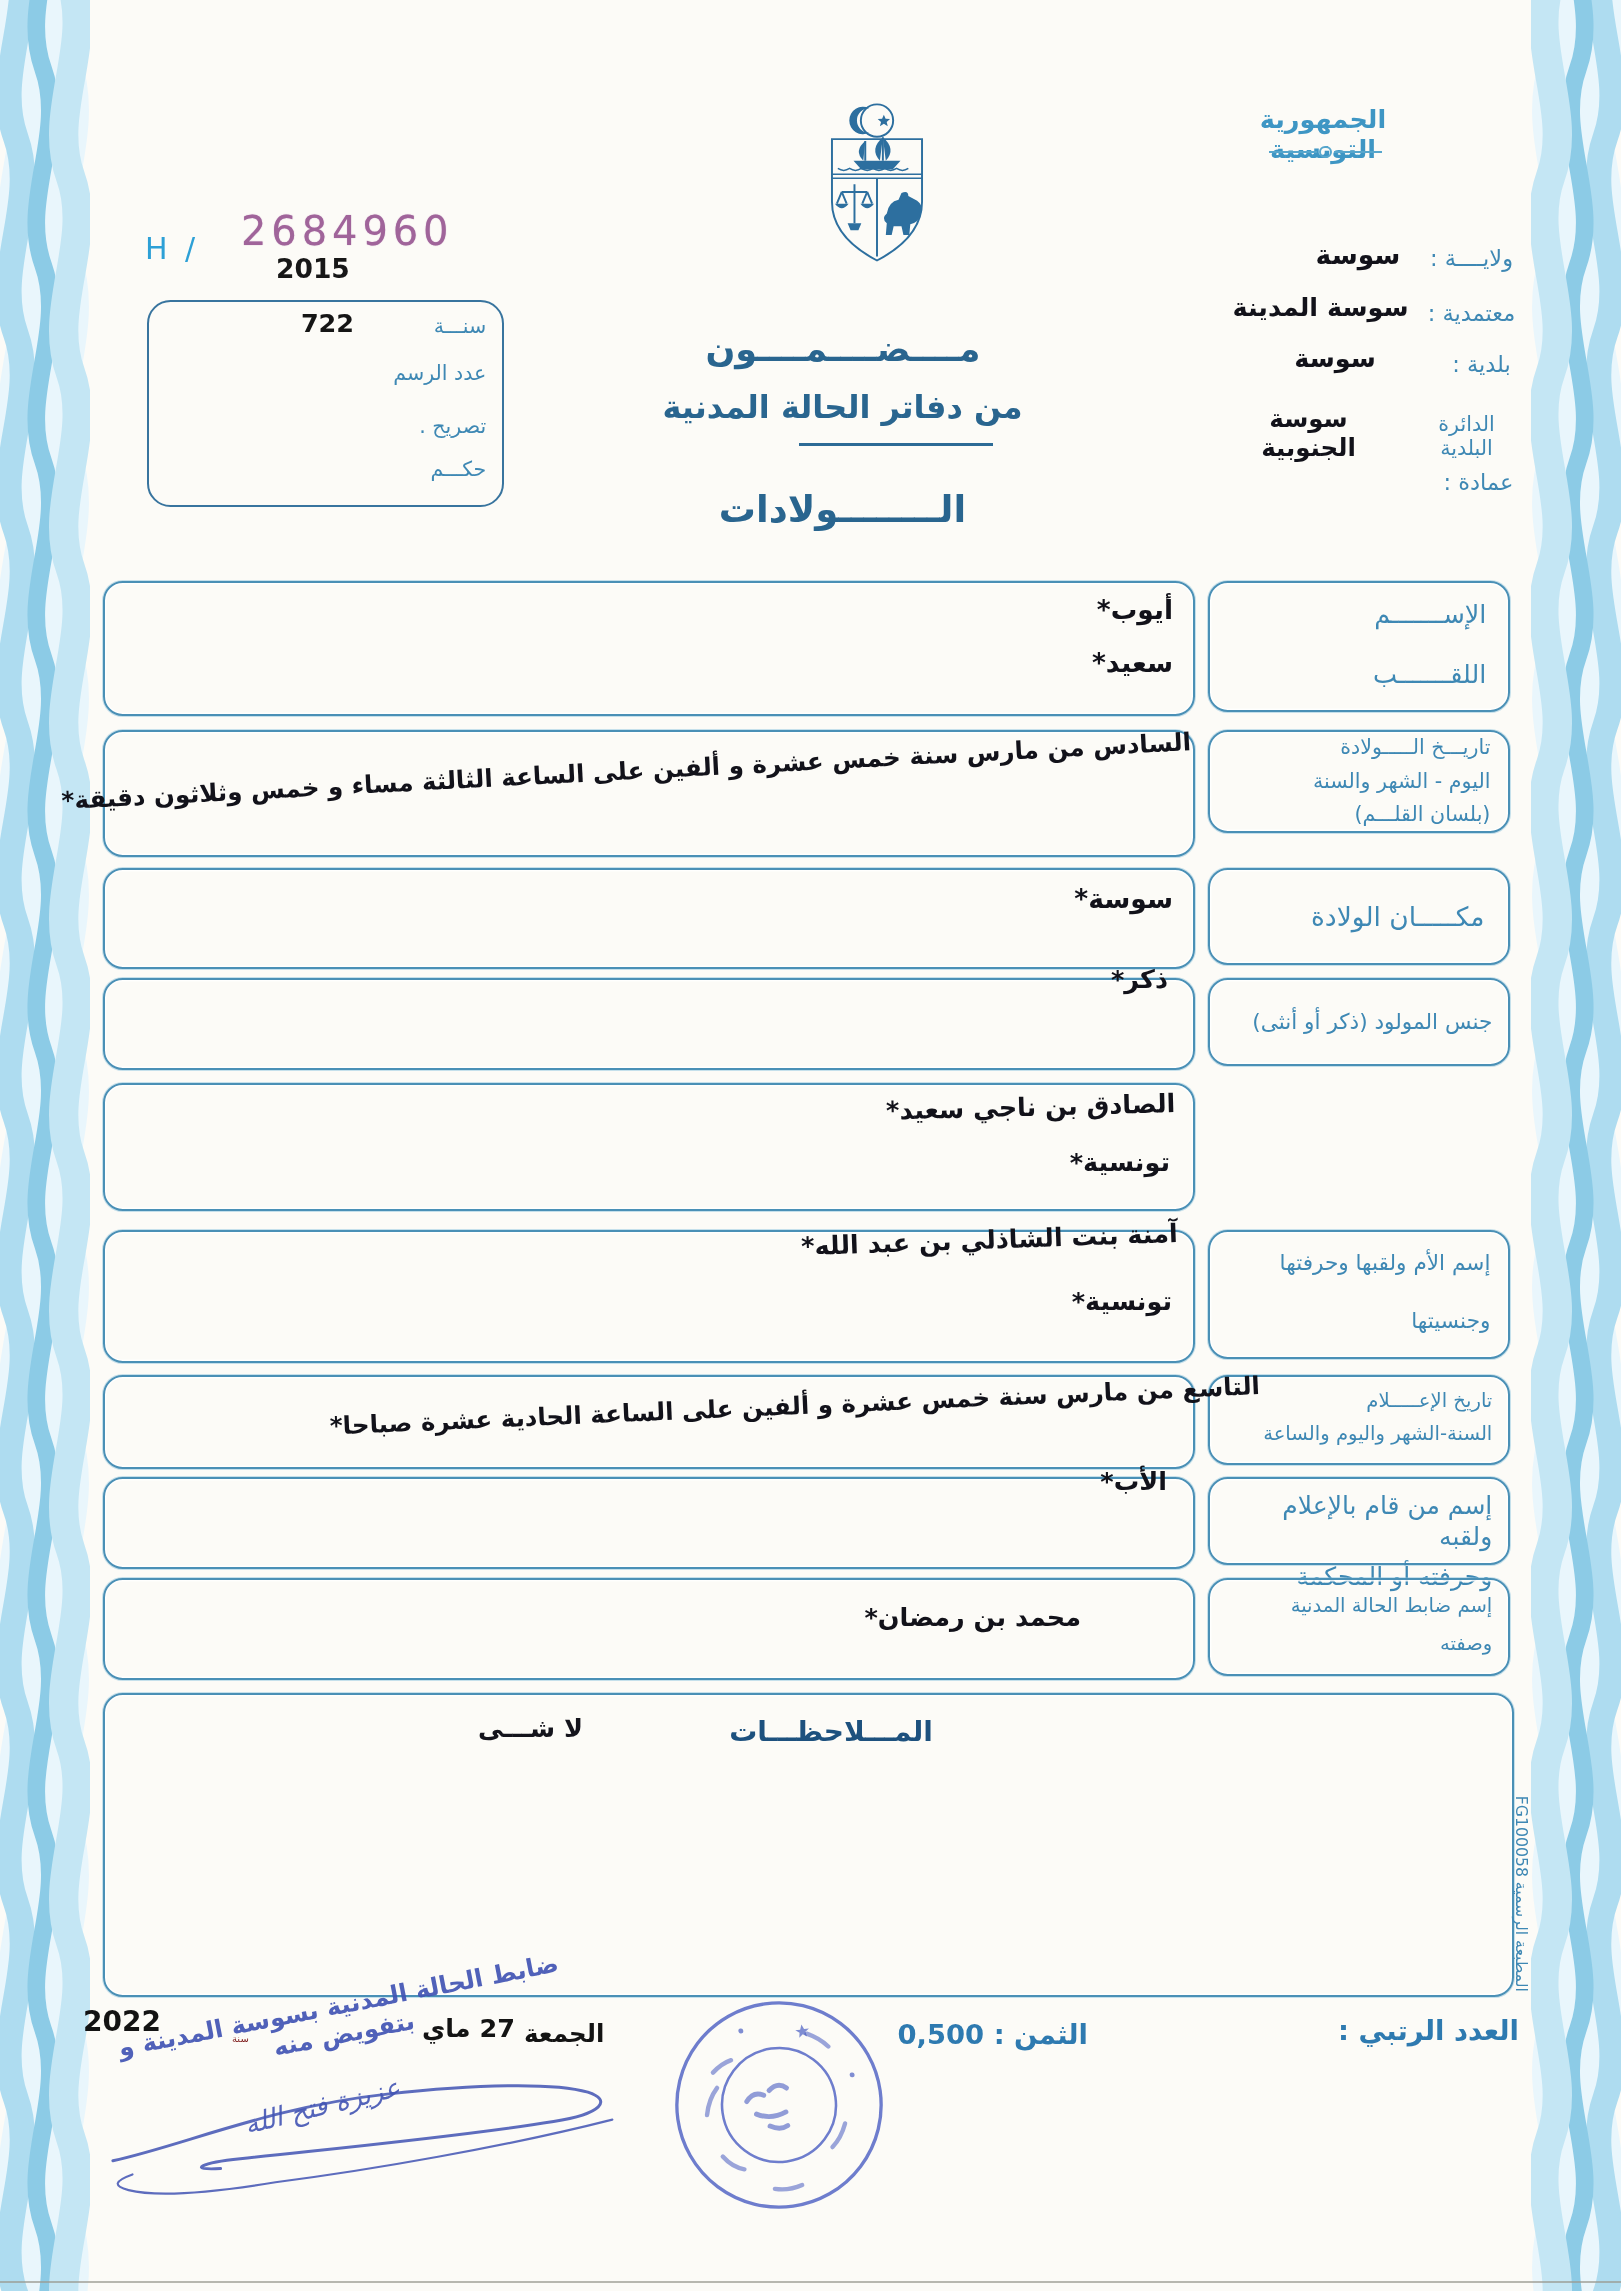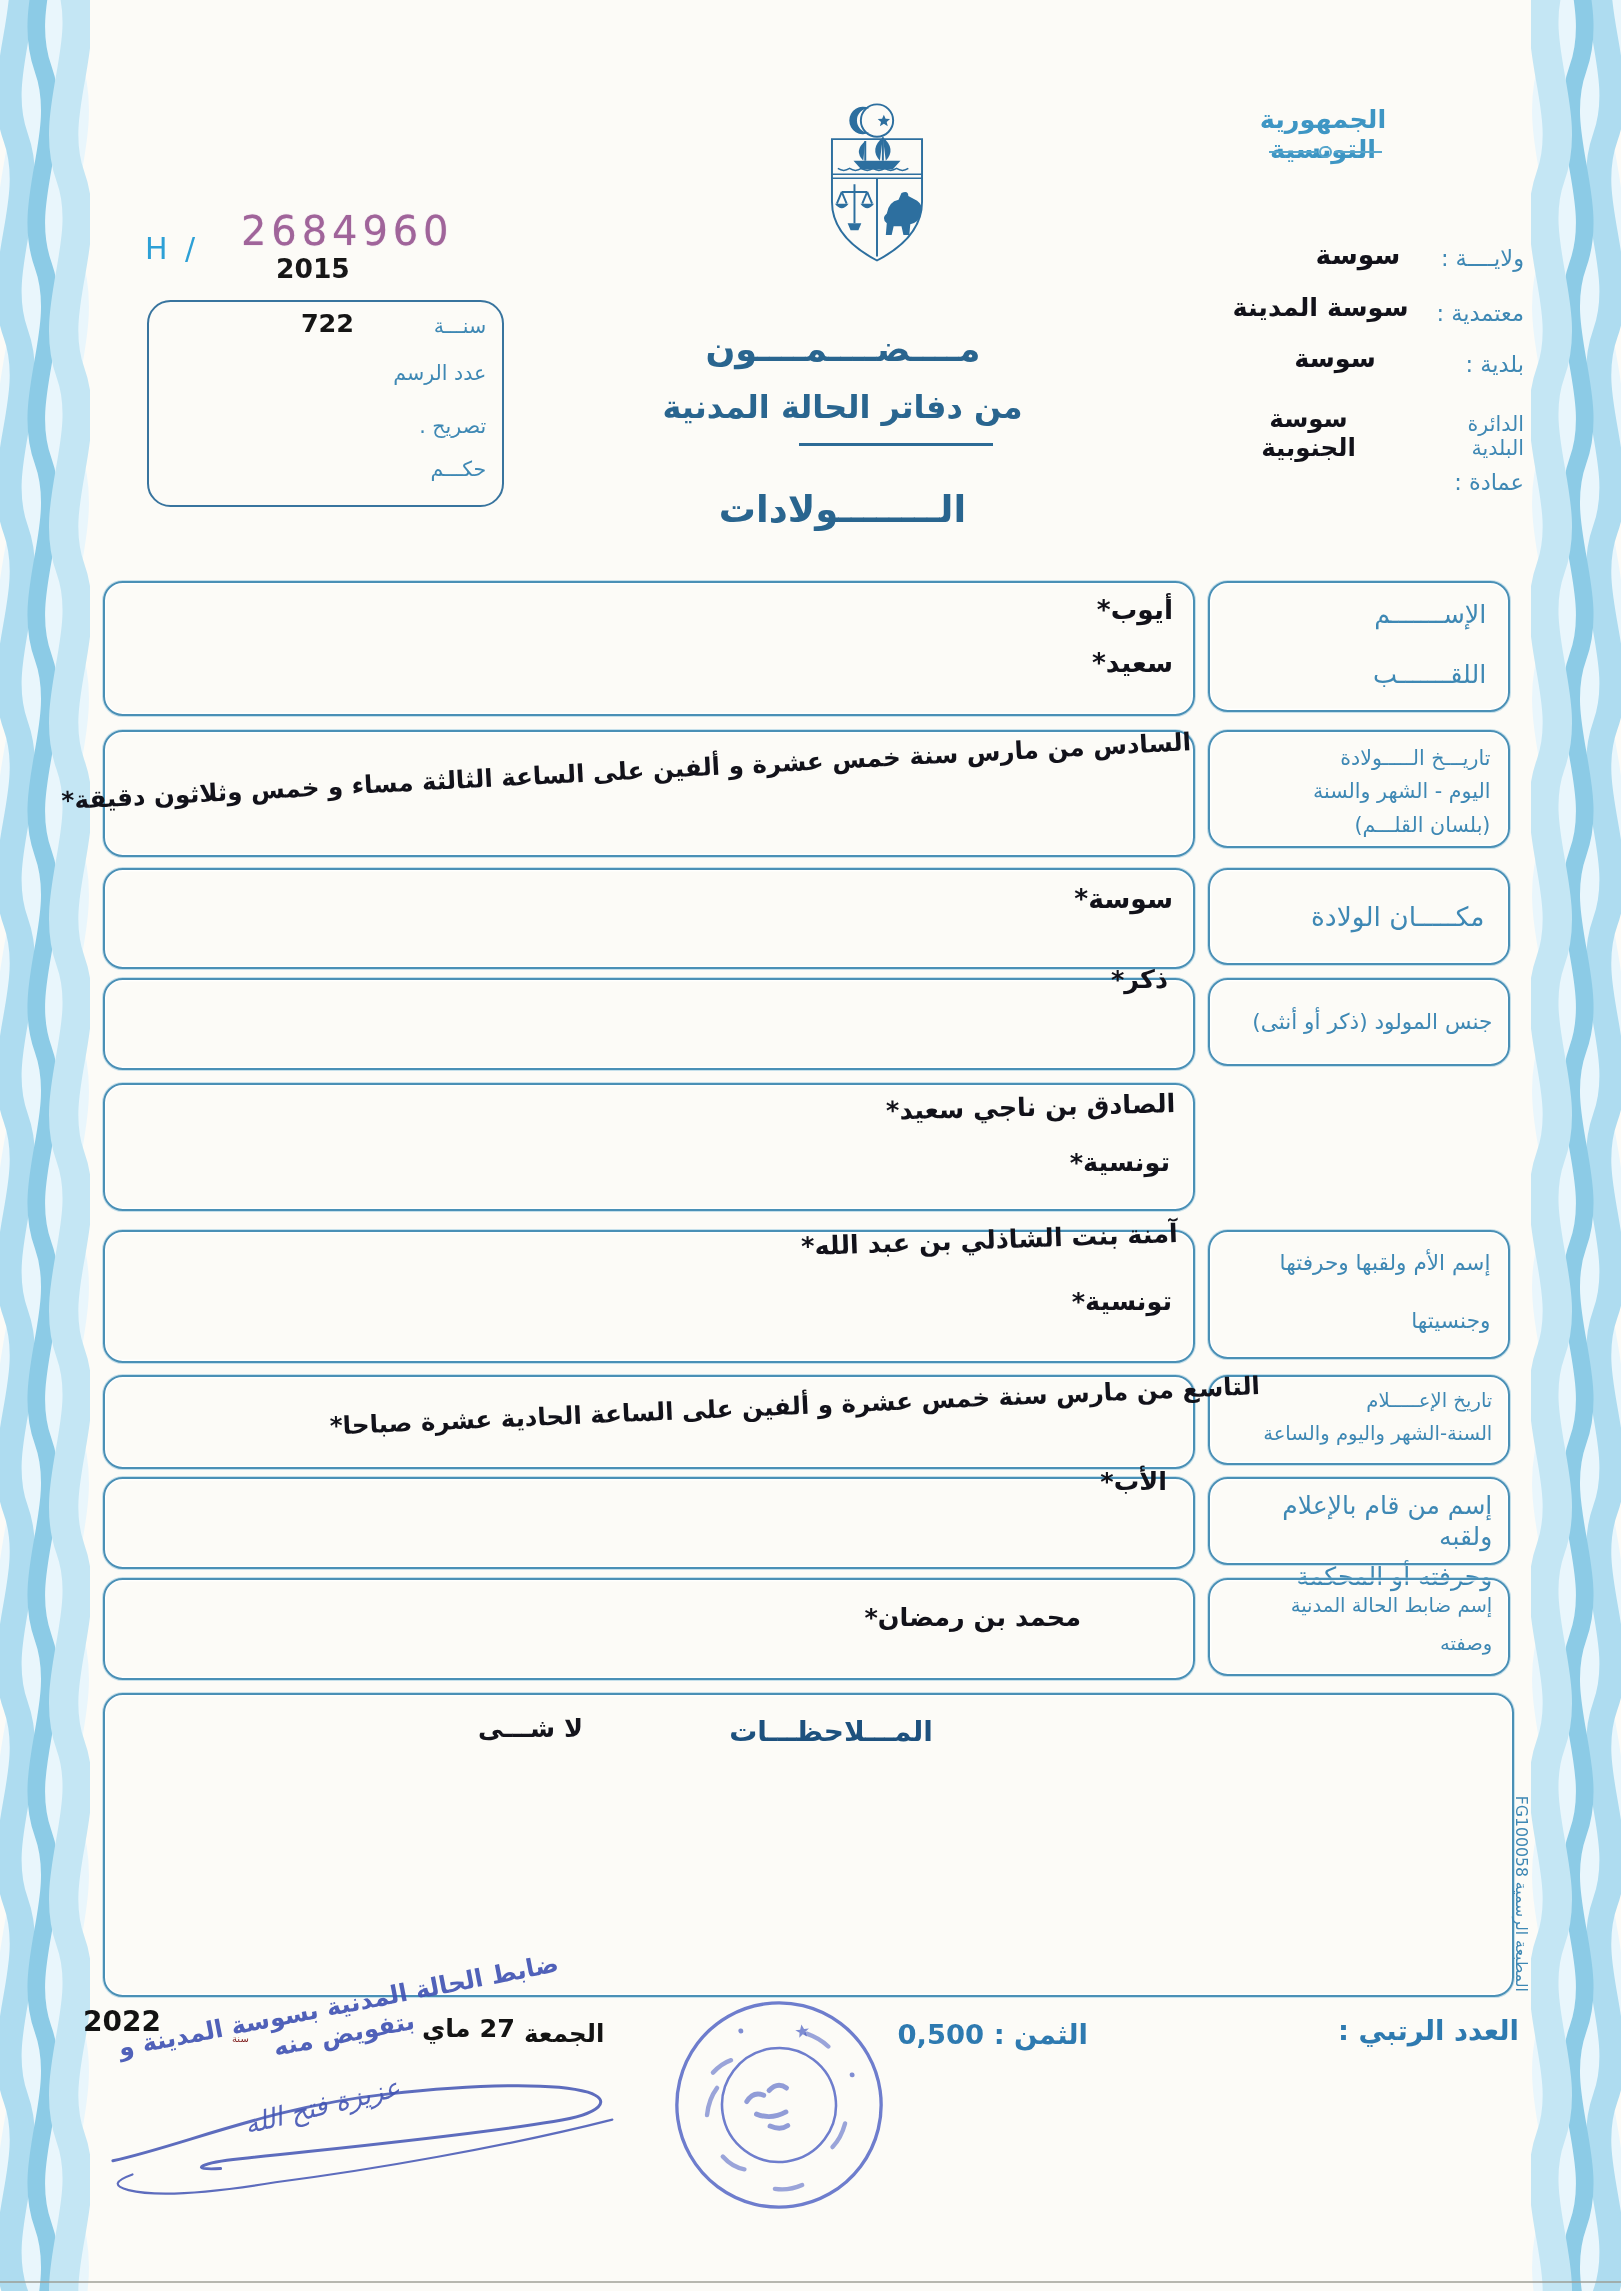--- a/index.html
+++ b/index.html
@@ -29,42 +29,42 @@
   .ref-year-label{right:15.7px;top:11.8px;}
   .ref-year-value{left:147px;top:5.9px;width:63px;text-align:center;font-size:25.5px;font-weight:700;color:#151515;}
   .ref-record{right:15.7px;top:59px;}
   .ref-declaration{right:15.7px;top:112px;}
   .ref-judgment{right:15.7px;top:155px;}
   .title1{left:686px;top:329px;width:314px;text-align:center;font-size:35px;font-weight:700;color:#29658f;direction:rtl;}
   .title2{left:627px;top:388px;width:431px;text-align:center;font-size:32px;font-weight:700;color:#29658f;direction:rtl;}
   .title-underline{left:799px;top:443px;width:194px;height:2.9px;background:#2d6b96;}
   .title3{left:676px;top:488px;width:333px;text-align:center;font-size:37px;font-weight:700;color:#29658f;direction:rtl;}
   
-  .rlabel{color:#3e88b4;font-size:22.5px;direction:rtl;text-align:right;}
+  .rlabel{color:#3e88b4;font-size:22.5px;direction:rtl;text-align:center;}
   .rvalue{font-weight:700;color:#12121a;direction:rtl;text-align:center;}
   .wilaya-label{left:1419px;top:245px;width:105px;}
   .wilaya-value{left:1304px;top:239px;width:108px;font-size:26.5px;}
   .delegation-label{left:1419px;top:300px;width:105px;}
   .delegation-value{left:1230px;top:292px;width:181px;font-size:25.5px;}
   .municipality-label{left:1439px;top:351px;width:85px;}
   .municipality-value{left:1286px;top:343px;width:98px;font-size:25.5px;}
   .district-label{left:1409px;top:412px;width:115px;font-size:20.6px;}
   .district-value{left:1230px;top:404px;width:157px;font-size:24.5px;}
   .omda-label{left:1433px;top:469px;width:91px;}
   
   .vbox{position:absolute;left:103px;width:1088px;border:2.9px solid #4a90b6;border-radius:19.6px;
     box-shadow:0 0 0 1px rgba(130,190,220,.45), inset 0 0 0 1.5px rgba(255,255,255,.85);}
   .lbox{position:absolute;left:1208px;width:302px;border:2.9px solid #4a90b6;border-radius:19.6px;
     box-shadow:0 0 0 1px rgba(130,190,220,.45), inset 0 0 0 1.5px rgba(255,255,255,.85);
     display:flex;flex-direction:column;direction:rtl;text-align:right;color:#3e88b4;box-sizing:border-box;}
   .lbox div{line-height:1.25;}
   .val{position:absolute;direction:rtl;font-weight:700;color:#12121a;white-space:nowrap;}
   
   .r1v{top:581px;height:131px;} .r1l{top:581px;height:131px;padding:15.7px 21.6px 19.6px;justify-content:space-between;font-size:25.5px;}
-  .r2v{top:730px;height:123px;} .r2l{top:730px;height:118px;padding:13.7px 17.6px;gap:7.8px;font-size:20.6px;}
+  .r2v{top:730px;height:123px;} .r2l{top:730px;height:103px;padding:13.7px 17.6px;gap:7.8px;font-size:20.6px;justify-content:center;}
   .r3v{top:868px;height:97px;}  .r3l{top:868px;height:97px;padding:0 23.5px;justify-content:center;font-size:26.5px;}
   .r4v{top:978px;height:88px;}  .r4l{top:978px;height:88px;padding:0 15.7px;justify-content:center;font-size:21.6px;}
   .r5v{top:1083px;height:124px;}.r5l{top:1083px;height:124px;padding:15.7px 17.6px 19.6px;justify-content:space-between;font-size:21.6px;}
   .r6v{top:1230px;height:129px;}.r6l{top:1230px;height:129px;padding:17.6px 17.6px 21.6px;justify-content:space-between;font-size:21.6px;}
   .r7v{top:1375px;height:90px;} .r7l{top:1375px;height:90px;padding:11.8px 15.7px;gap:8.8px;font-size:19.6px;}
   .r8v{top:1477px;height:88px;} .r8l{top:1477px;height:88px;padding:10.8px 15.7px;gap:8.8px;font-size:25px;}
   .r9v{top:1578px;height:98px;}.r9l{top:1578px;height:98px;padding:13.7px 15.7px;gap:13.7px;font-size:19.6px;}
   .notes-box{position:absolute;left:103px;top:1693px;width:1407px;height:300px;border:2.9px solid #4a90b6;border-radius:19.6px;
     box-shadow:0 0 0 1px rgba(130,190,220,.45), inset 0 0 0 1.5px rgba(255,255,255,.85);}
   .notes-heading{left:727px;top:1715px;width:208px;text-align:center;font-size:28px;font-weight:700;color:#1d517e;direction:rtl;}

